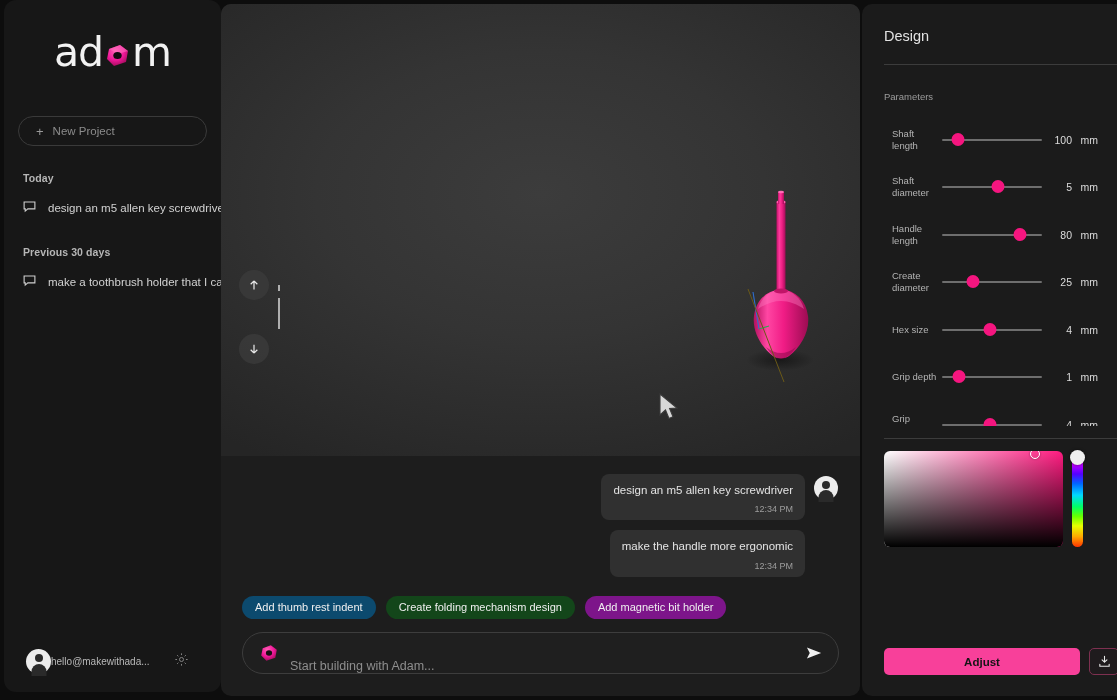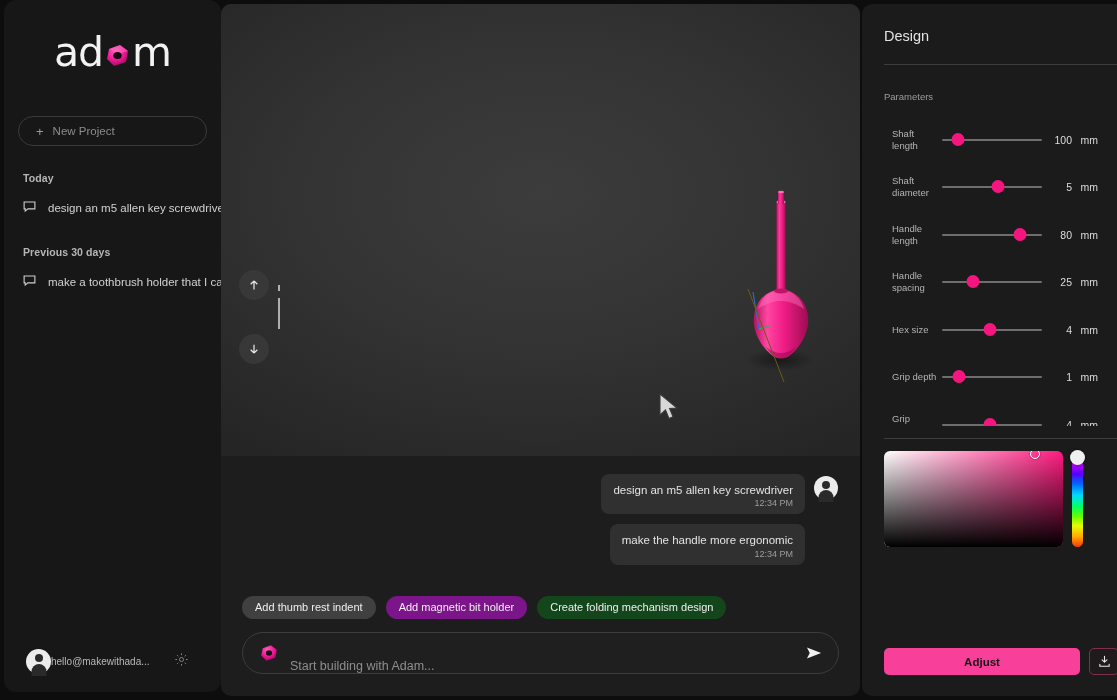--- a/index.html
+++ b/index.html
@@ -173,21 +173,21 @@
   .msg-bubble {
     background: #303030;
     border-radius: 8px;
     padding: 9px 12px 6px 12px;
     min-width: 188px;
     max-width: 212px;
   }
   .msg-text { font-size: 11.5px; color: #e3e3e3; line-height: 1.25; }
   .msg-time {
     font-size: 9px; color: #9d9d9d;
-    text-align: right; margin-top: 1px;
+    text-align: right; margin-top: 7px;
   }
   .avatar-chat {
     width: 24px; height: 24px; border-radius: 50%;
     background: #ececec; position: relative; flex: 0 0 auto;
     margin-top: 2px;
   }
   .avatar-chat::before {
     content: ""; position: absolute; left: 50%; top: 5px;
     transform: translateX(-50%);
     width: 8px; height: 8px; border-radius: 50%; background: #2a2a2a;
@@ -526,23 +526,23 @@
       <div class="msg-row spacer-right">
         <div class="msg-bubble">
           <div class="msg-text">make the handle more ergonomic</div>
           <div class="msg-time">12:34 PM</div>
         </div>
       </div>
     </div>
 
     <div class="composer-zone">
       <div class="chips">
-        <div class="chip" style="background:#404040">Add thumb rest indent</div>
+        <div class="chip" style="background:#0c4a6e">Add thumb rest indent</div>
+        <div class="chip" style="background:#13461a">Create folding mechanism design</div>
         <div class="chip" style="background:#7d158a">Add magnetic bit holder</div>
-        <div class="chip" style="background:#13461a">Create folding mechanism design</div>
       </div>
       <div class="composer">
         <span class="composer-gem">
           <svg width="20" height="20" viewBox="0 0 27 27">
             <path d="M5 7 L16 3 L24 9 L22 20 L10 24 L3 17 Z" fill="url(#gemg2)"></path>
             <defs>
               <radialGradient id="gemg2" cx="40%" cy="30%" r="75%">
                 <stop offset="0%" stop-color="#ff5fb4"></stop>
                 <stop offset="55%" stop-color="#f0189a"></stop>
                 <stop offset="100%" stop-color="#9c0a55"></stop>
@@ -592,21 +592,21 @@
         <div class="param-name">Handle length</div>
         <div class="slider">
           <div class="track"></div>
           <div class="thumb" style="left:78%"></div>
         </div>
         <div class="param-val">80</div>
         <div class="param-unit">mm</div>
       </div>
 
       <div class="param-row">
-        <div class="param-name">Handle spacing</div>
+        <div class="param-name">Create diameter</div>
         <div class="slider">
           <div class="track"></div>
           <div class="thumb" style="left:31%"></div>
         </div>
         <div class="param-val">25</div>
         <div class="param-unit">mm</div>
       </div>
 
       <div class="param-row">
         <div class="param-name">Hex size</div>

